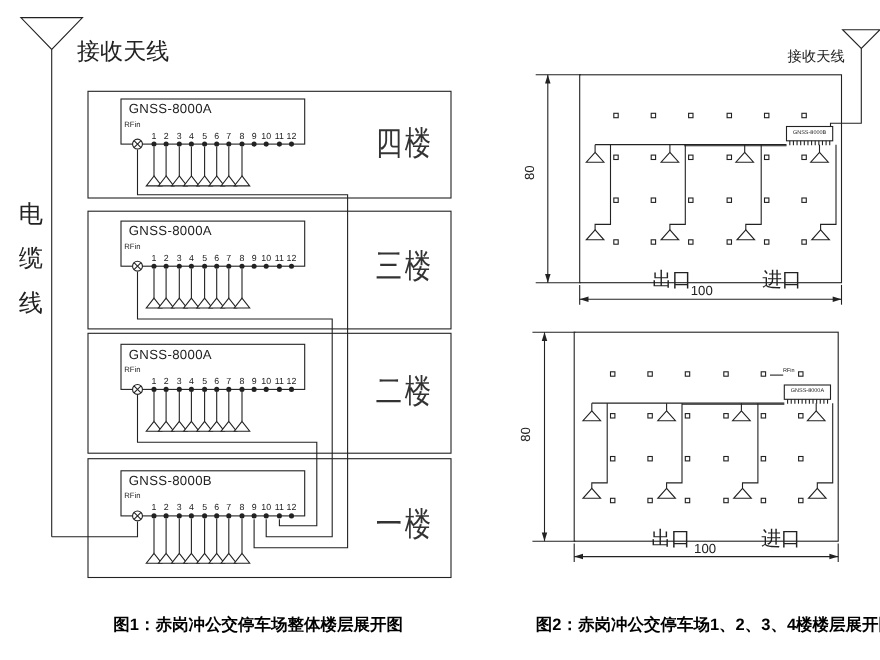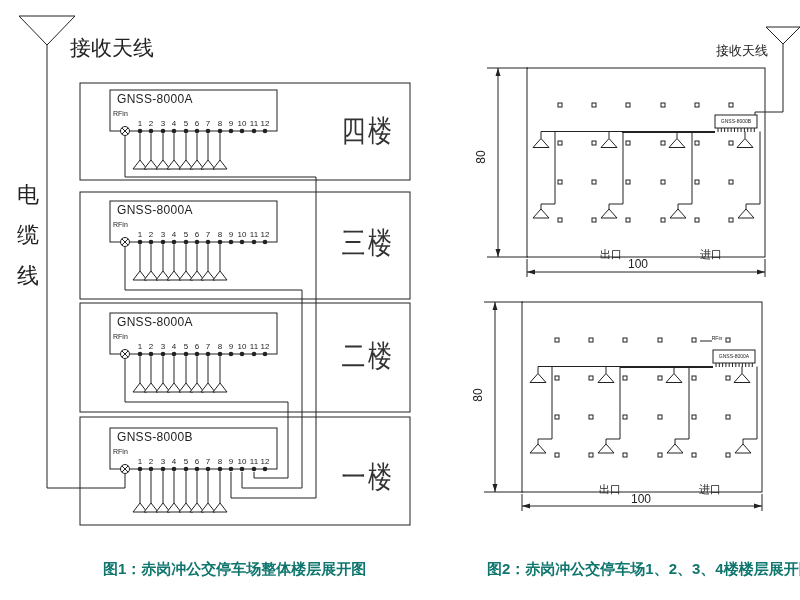--- a/index.html
+++ b/index.html
@@ -14,23 +14,23 @@
   .t{position:absolute;color:#222;white-space:nowrap;line-height:1}
   .c{transform:translate(-50%,-50%)}
   .rot{transform:translate(-50%,-50%) rotate(-90deg)}
   .ant-lbl{font-size:21px}
   .ant-lbl2{font-size:13px}
   .vch{font-size:22px}
   .dev{font-size:12px;letter-spacing:.3px}
   .rfin{font-size:7px}
   .flr{font-size:30px;color:#333;transform:translate(-50%,-50%) scaleX(.8);letter-spacing:3px}
   .dim{font-size:12px}
-  .gate{font-size:11px}
+  .gate{font-size:18px}
   .tiny{font-size:5px;letter-spacing:0}
-  .cap{font-size:15px;font-weight:bold;color:#0f766e}
+  .cap{font-size:15px;font-weight:bold;color:#000000}
 </style>
 </head>
 <body>
 
 <div id="page">
 
   <svg id="draw" width="800" height="600" viewBox="0 0 800 600">
 
     <polygon points="19,16 75,16 47,45" class="f"></polygon>
     <line x1="47" y1="45" x2="47" y2="488"></line>

